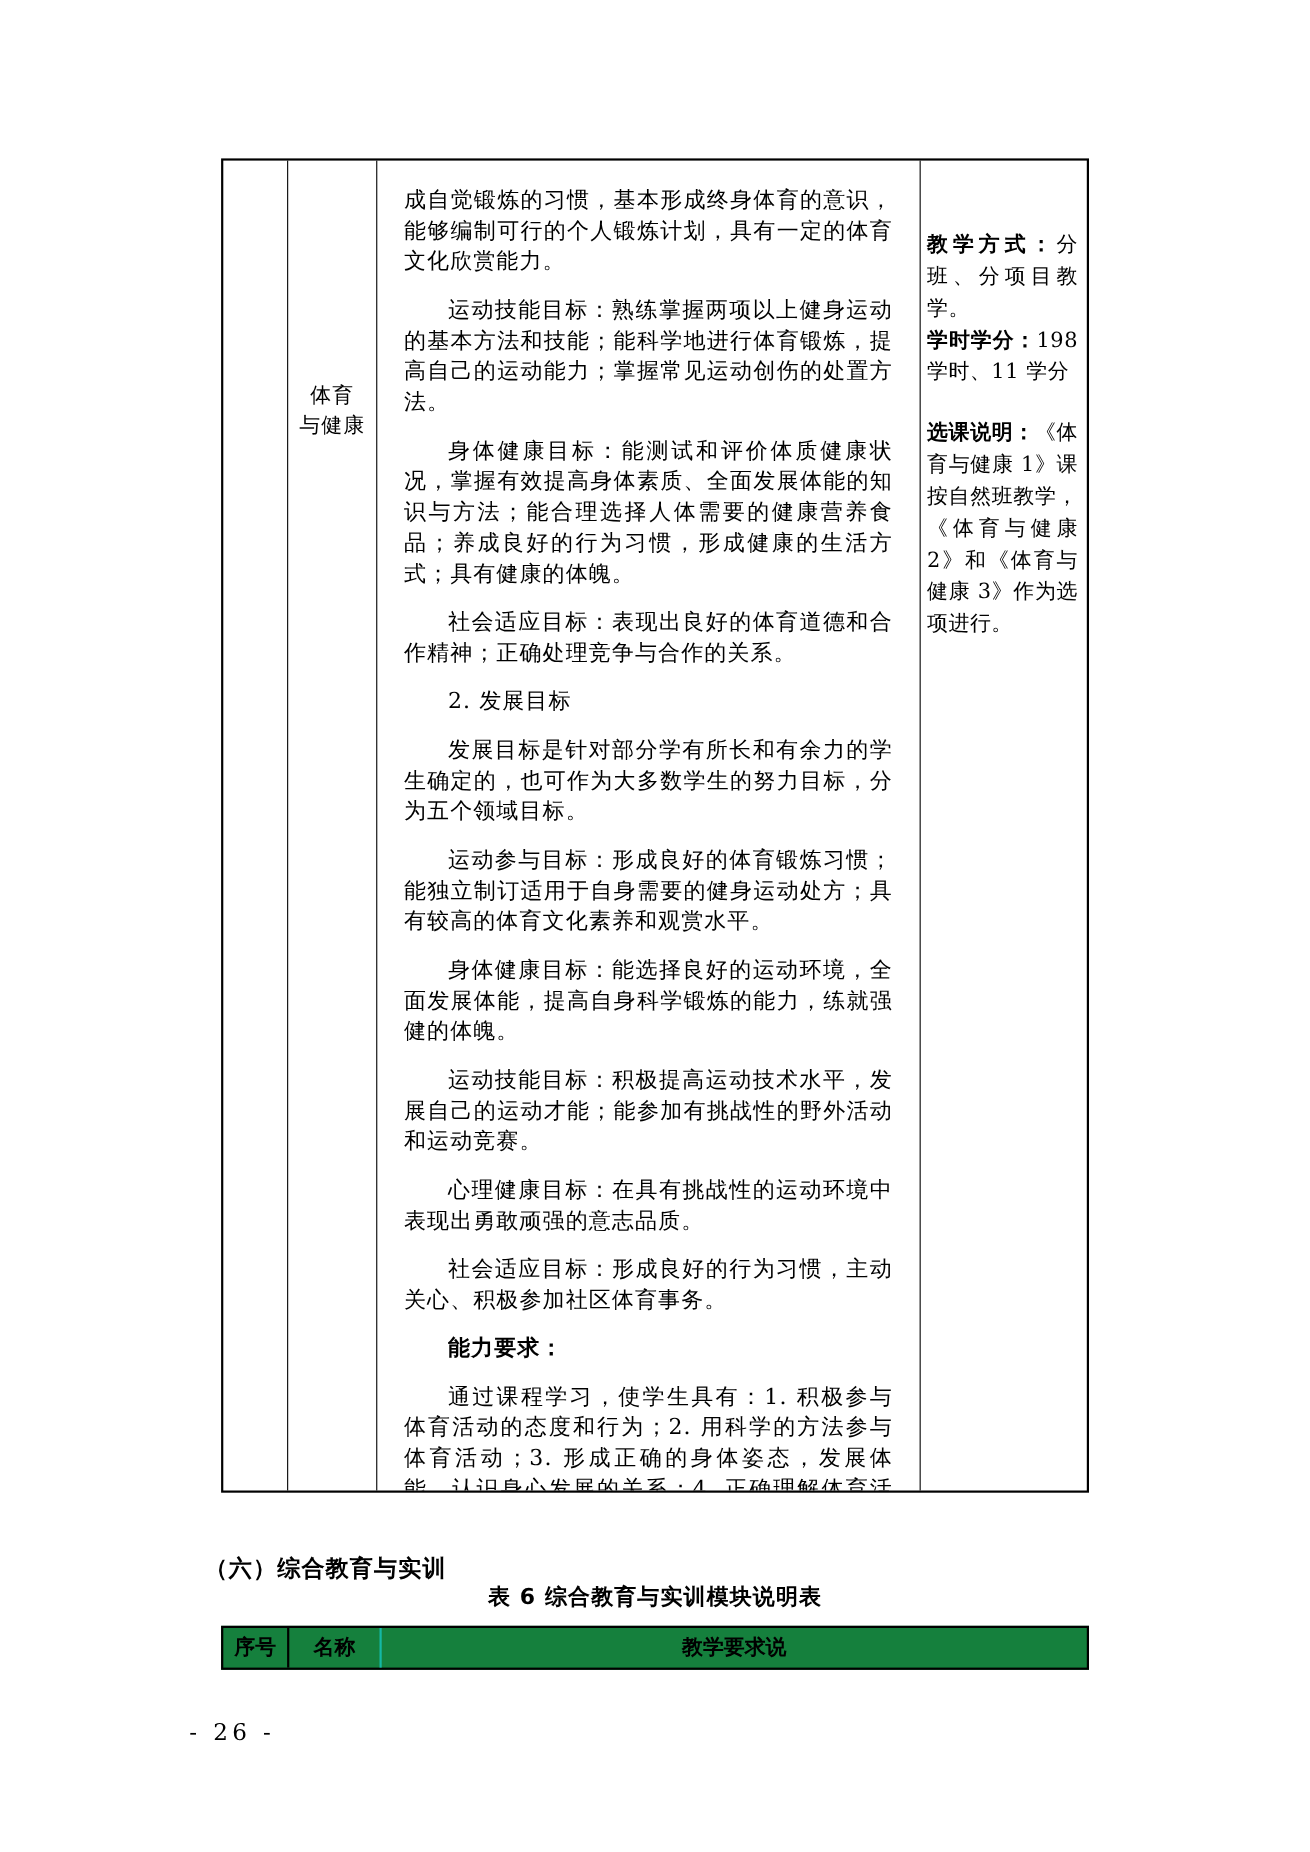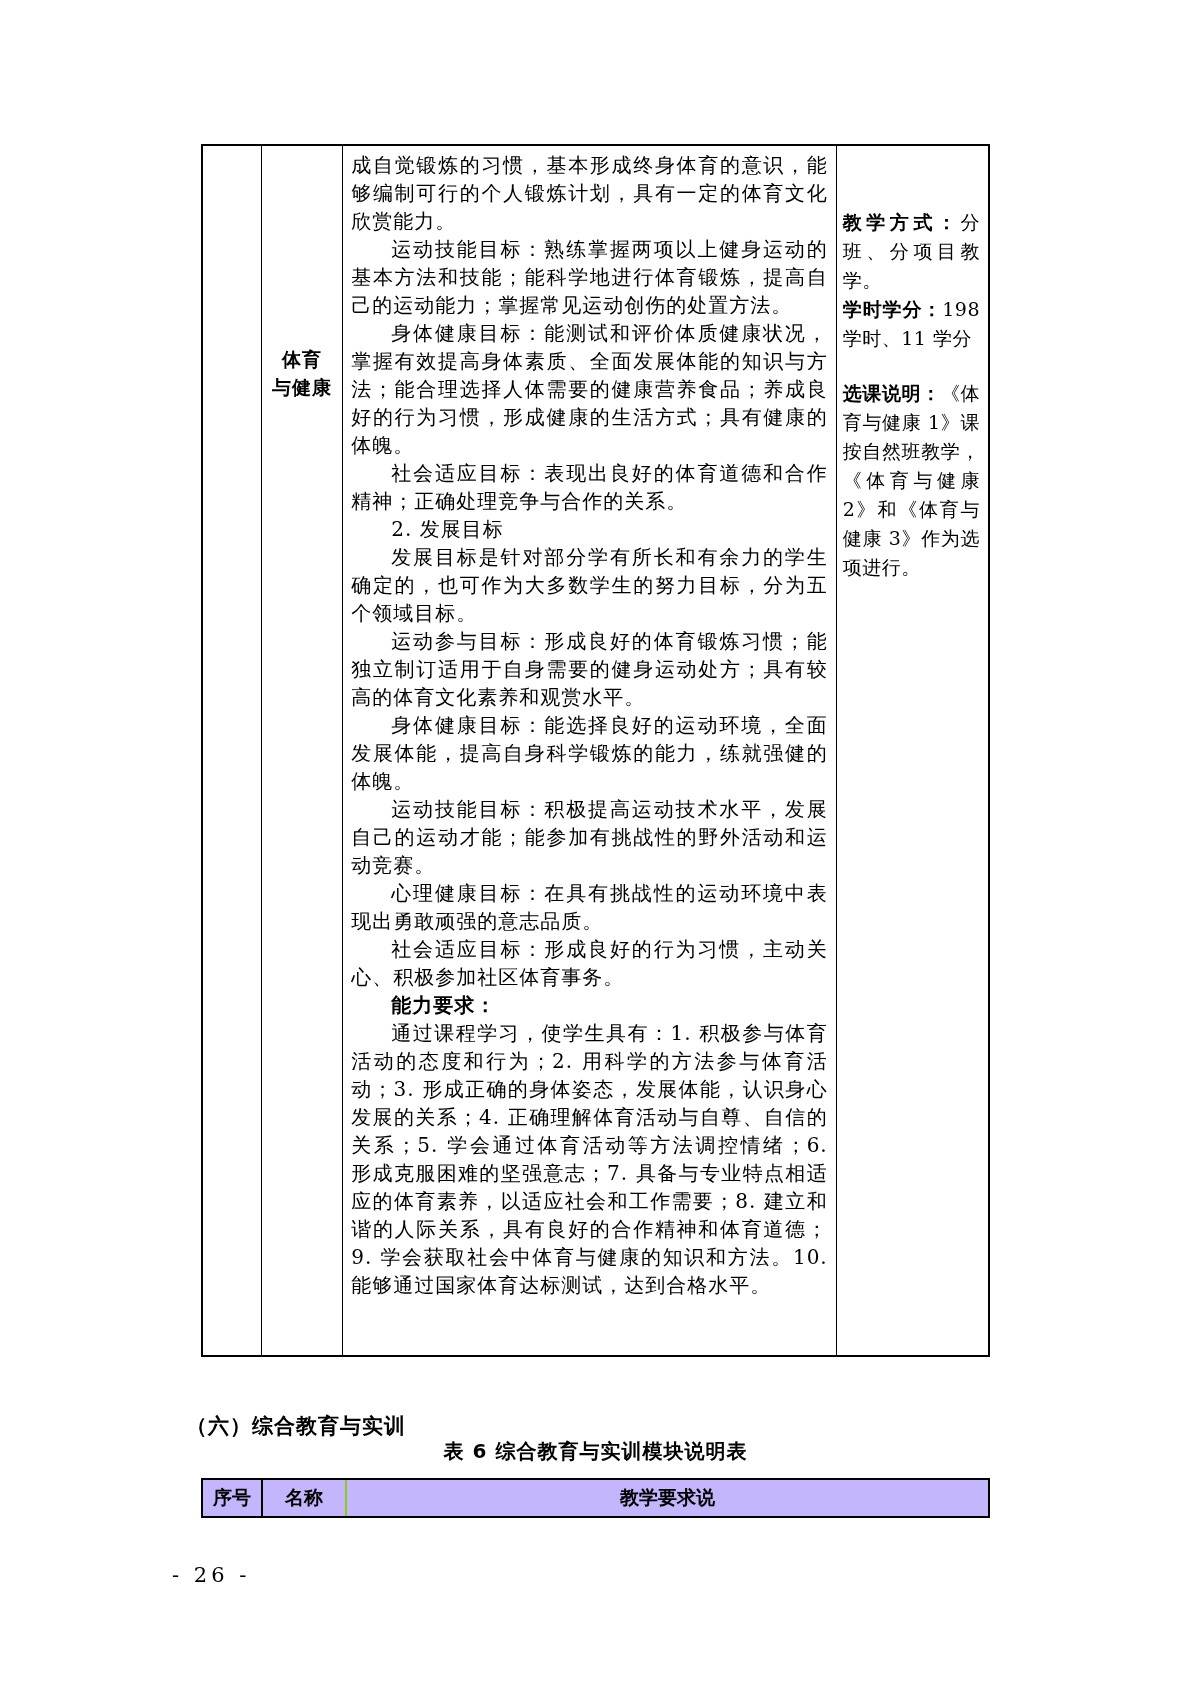--- a/index.html
+++ b/index.html
@@ -25,30 +25,29 @@
     background: #fff;
   }
   .cell { box-sizing: border-box; overflow: hidden; }
   .cell-serial { width: 60px; border-right: 1px solid #000; }
   .cell-name {
     width: 83px; border-right: 1px solid #000;
     padding-top: 199px;
     text-align: center;
     font-size: 19px; line-height: 28px;
     letter-spacing: 1px;
-    font-weight: bold;
   }
   .cell-content {
     width: 503px; border-right: 1px solid #000;
     padding: 5px 8px 0 8px;
     font-size: 20px; line-height: 28px;
     text-align: justify; text-justify: inter-ideograph;
     letter-spacing: 1px;
   }
-  .cell-content p { margin: 0; }
+  .cell-content p { margin: 16px; }
   .para-indent { text-indent: 2em; }
   .cell-req {
     width: 154px;
     padding: 62px 8px 0 6px;
     font-size: 19px; line-height: 29px;
     text-align: justify; text-justify: inter-ideograph;
     letter-spacing: 0.5px;
   }
   .cell-req p { margin: 0; }
   .req-gap { margin-top: 26px !important; }
@@ -71,30 +70,30 @@
   }
 
   
   .table6 {
     position: absolute;
     left: 201px; top: 1478px;
     width: 789px; height: 40px;
     border: 2px solid #000;
     box-sizing: border-box;
     display: flex;
-    background: #c4b5fd;
+    background: #15803d;
   }
   .table6 .hcell {
     box-sizing: border-box;
     display: flex; align-items: center; justify-content: center;
     font-size: 19px;
     overflow: hidden;
   }
   .t6c1 { width: 60px;  border-right: 2px solid #000; }
-  .t6c2 { width: 84px;  border-right: 2px solid #84cc16; }
+  .t6c2 { width: 84px;  border-right: 2px solid #14b8a6; }
   .t6c3 { width: 502px; border-right: 2px solid #000; }
   .t6c4 { flex: 1; }
 
   
   .page-number {
     position: absolute;
     left: 172px; top: 1563px;
     font-size: 21px;
     letter-spacing: 4px;
   }

